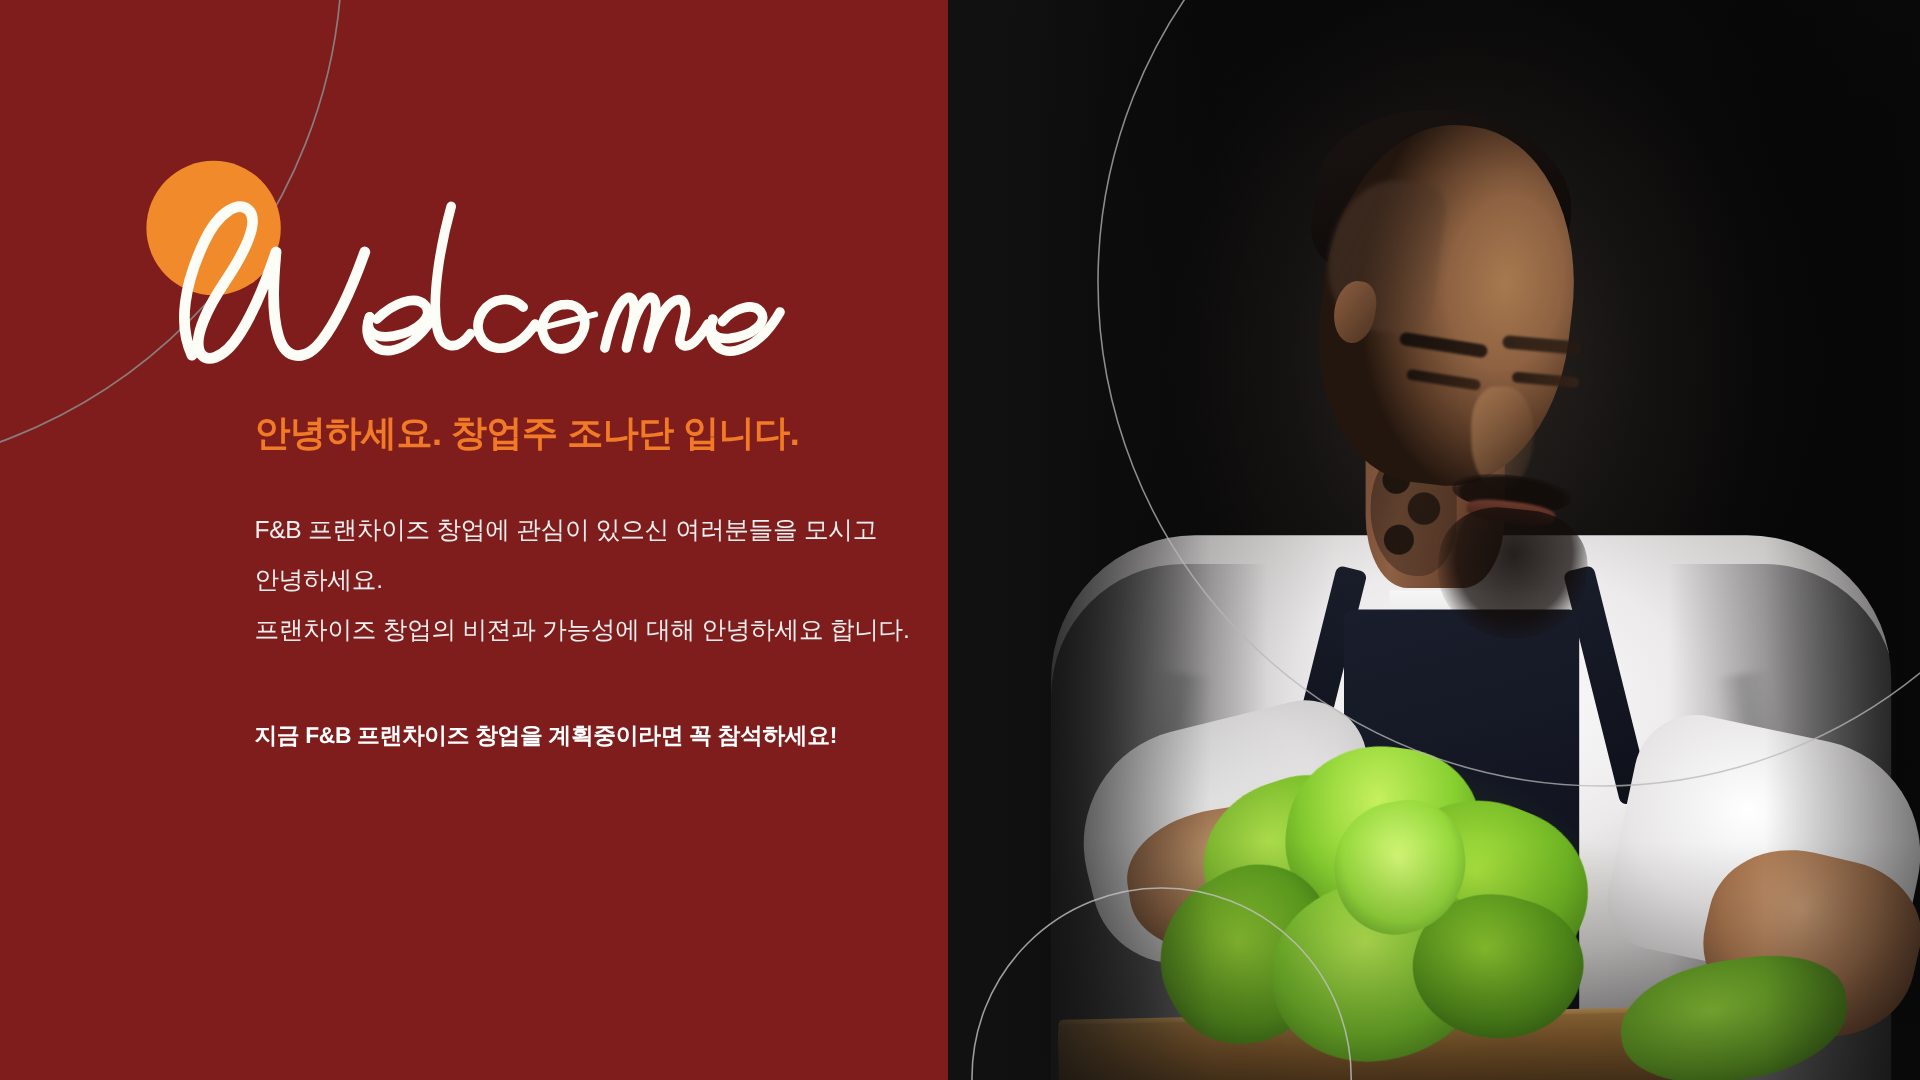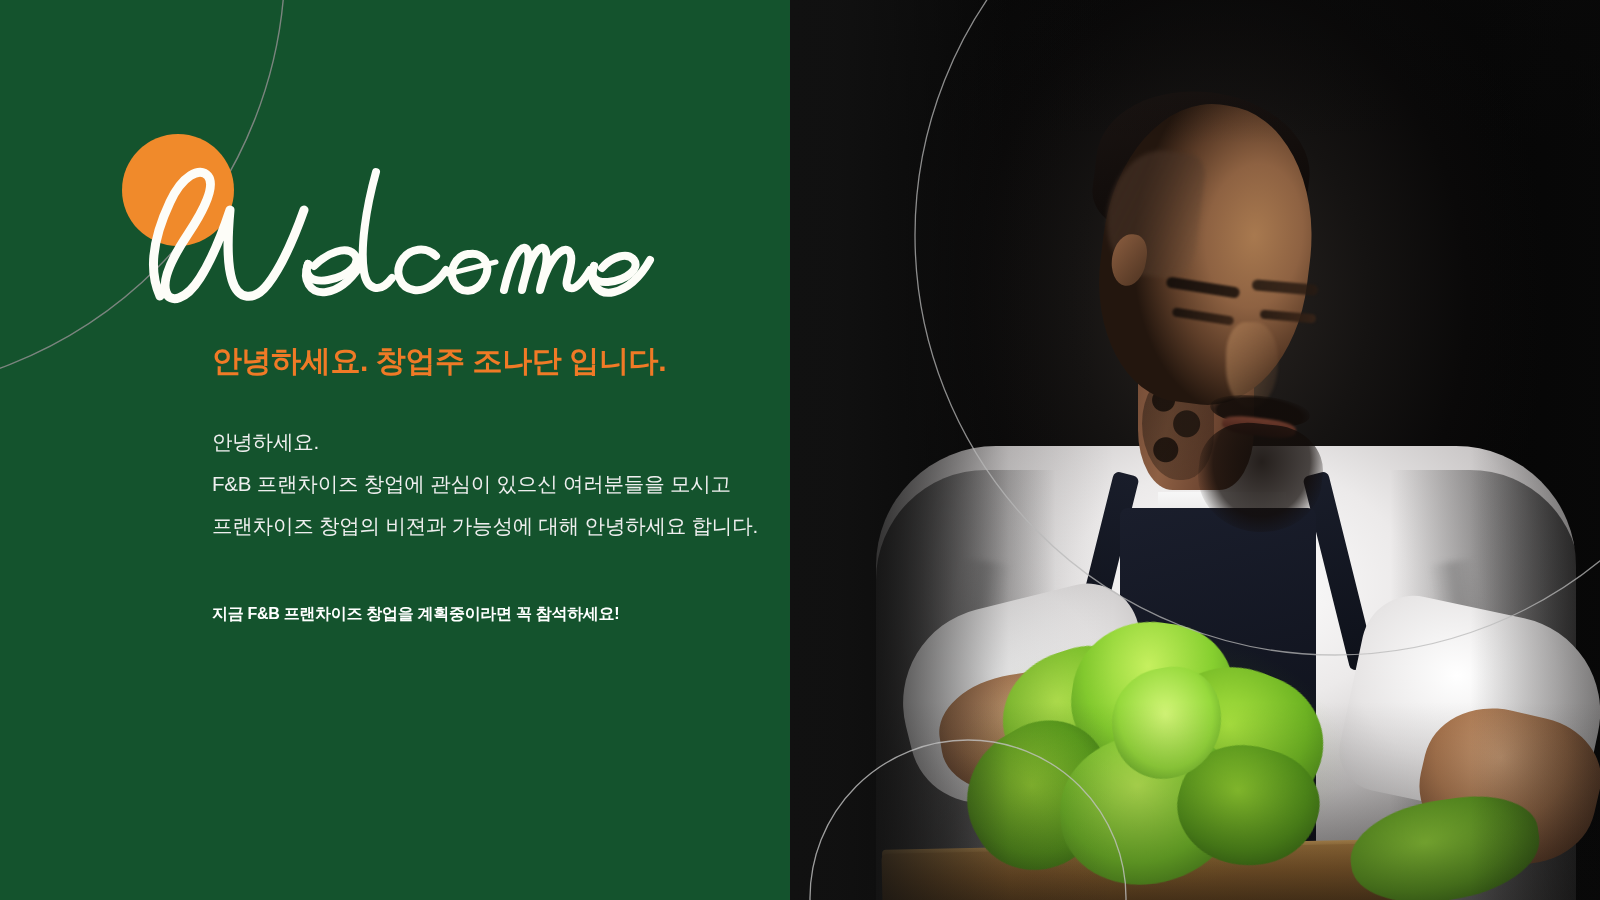--- a/index.html
+++ b/index.html
@@ -6,21 +6,21 @@
   html, body {
     width:1600px; height:900px;
     background:#101010;
     overflow:hidden;
     font-family:"Liberation Sans", sans-serif;
   }
 
   #stage {
     position:relative;
     width:1600px; height:900px;
-    background:#14532d;
+    background:#7f1d1d;
     overflow:hidden;
   }
 
   
   .photo-layer {
     position:absolute;
     inset:0;
     overflow:hidden;
   }
   .photo-frame {
@@ -284,21 +284,21 @@
   .body-copy {
     position:absolute; left:212px; top:421px;
     font-size:20.5px; font-weight:400; line-height:42px;
     color:#efefef; letter-spacing:-.2px;
     white-space:nowrap;
   }
   .body-copy .line { display:block; }
 
   .cta-line {
     position:absolute; left:212px; top:599px;
-    font-size:16px; font-weight:700; line-height:30px;
+    font-size:19px; font-weight:700; line-height:30px;
     color:#ffffff; letter-spacing:-.3px;
     white-space:nowrap;
   }
 </style>
 </head>
 <body>
 
 <div id="stage">
 
   <div class="photo-layer">
@@ -392,21 +392,21 @@
 
           <path d="M484 140 C494 128 510 124 516 132 C522 140 510 152 490 154 C476 155 472 148 476 138" stroke-width="8"></path>
           <path d="M476 138 C470 154 480 168 496 164 C512 160 524 146 532 132" stroke-width="8"></path>
         </g>
       </svg>
     </div>
 
     <div class="headline">안녕하세요. 창업주 조나단 입니다.</div>
 
     <div class="body-copy">
+      <span class="line">F&amp;B 프랜차이즈 창업에 관심이 있으신 여러분들을 모시고</span>
       <span class="line">안녕하세요.</span>
-      <span class="line">F&amp;B 프랜차이즈 창업에 관심이 있으신 여러분들을 모시고</span>
       <span class="line">프랜차이즈 창업의 비젼과 가능성에 대해 안녕하세요 합니다.</span>
     </div>
 
     <div class="cta-line">지금 F&amp;B 프랜차이즈 창업을 계획중이라면 꼭 참석하세요!</div>
 
   </div>
 </div>
 
 </body></html>

